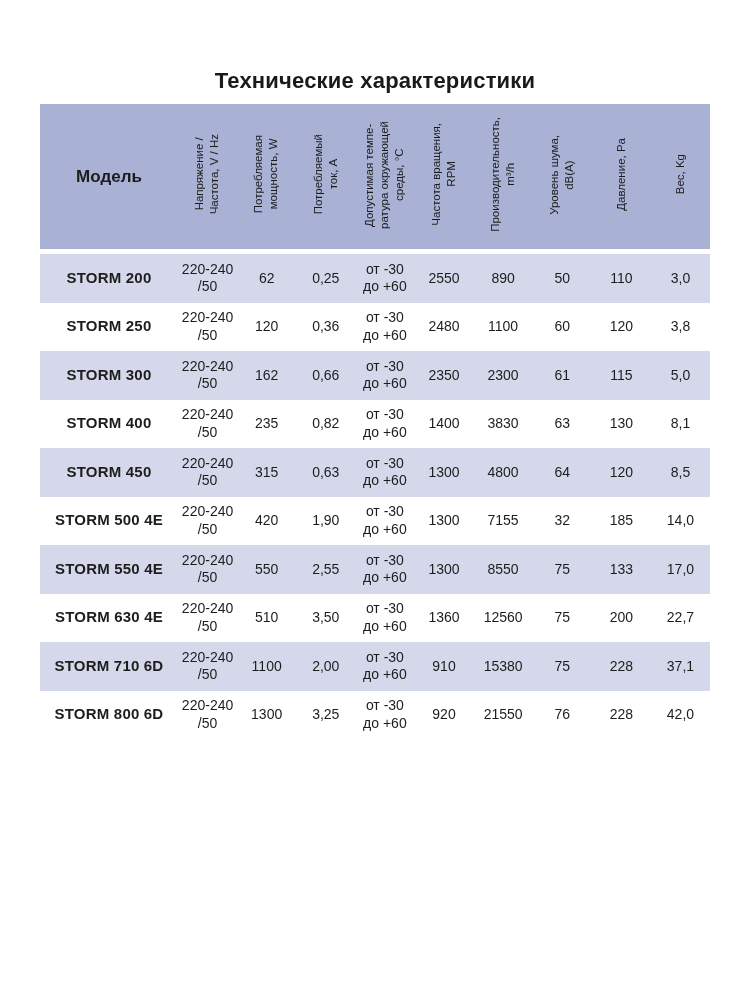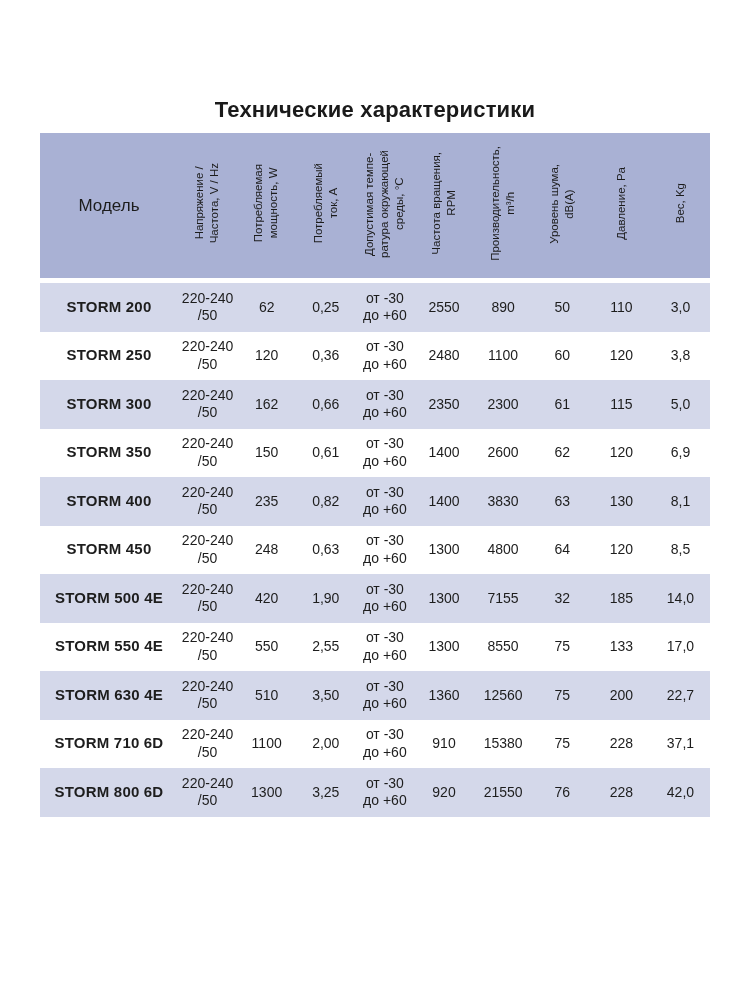--- a/index.html
+++ b/index.html
@@ -11,21 +11,21 @@
   * { box-sizing: border-box; }
   html, body {
     margin: 0; padding: 0;
     width: 750px; height: 1000px;
     background: #ffffff;
     font-family: "Liberation Sans", "DejaVu Sans", sans-serif;
     color: var(--text);
   }
   .page {
     width: 750px; height: 892px;
-    padding-top: 95px;
+    padding-top: 66px;
     overflow: hidden;
   }
   .title {
     margin: 0 0 9px 0;
     height: 29px;
     line-height: 29px;
     text-align: center;
     font-size: 22px;
     font-weight: 700;
     color: #1a1a1a;
@@ -43,21 +43,21 @@
     height: 150px;
     background: var(--header-bg);
     border-bottom: 5px solid #ffffff;
     vertical-align: middle;
     text-align: center;
     padding: 0;
     font-weight: 400;
   }
   th .model-label {
     font-size: 17px;
-    font-weight: 400;
+    font-weight: 700;
     color: #1c1c1c;
   }
   th .rot {
     display: inline-block;
     writing-mode: vertical-rl;
     transform: rotate(180deg);
     white-space: pre-line;
     font-size: 11.5px;
     line-height: 1.32;
     color: #1c1c1c;
@@ -181,52 +181,38 @@
           <td>0,66</td>
           <td>от -30
 до +60</td>
           <td>2350</td>
           <td>2300</td>
           <td>61</td>
           <td>115</td>
           <td>5,0</td>
         </tr>
         <tr>
-          <td class="model">STORM 350</td>
-          <td>220-240
-/50</td>
-          <td>150</td>
-          <td>0,61</td>
-          <td>от -30
-до +60</td>
-          <td>1400</td>
-          <td>2600</td>
-          <td>62</td>
-          <td>120</td>
-          <td>6,9</td>
-        </tr>
-        <tr>
           <td class="model">STORM 400</td>
           <td>220-240
 /50</td>
           <td>235</td>
           <td>0,82</td>
           <td>от -30
 до +60</td>
           <td>1400</td>
           <td>3830</td>
           <td>63</td>
           <td>130</td>
           <td>8,1</td>
         </tr>
         <tr>
           <td class="model">STORM 450</td>
           <td>220-240
 /50</td>
-          <td>248</td>
+          <td>315</td>
           <td>0,63</td>
           <td>от -30
 до +60</td>
           <td>1300</td>
           <td>4800</td>
           <td>64</td>
           <td>120</td>
           <td>8,5</td>
         </tr>
         <tr>

